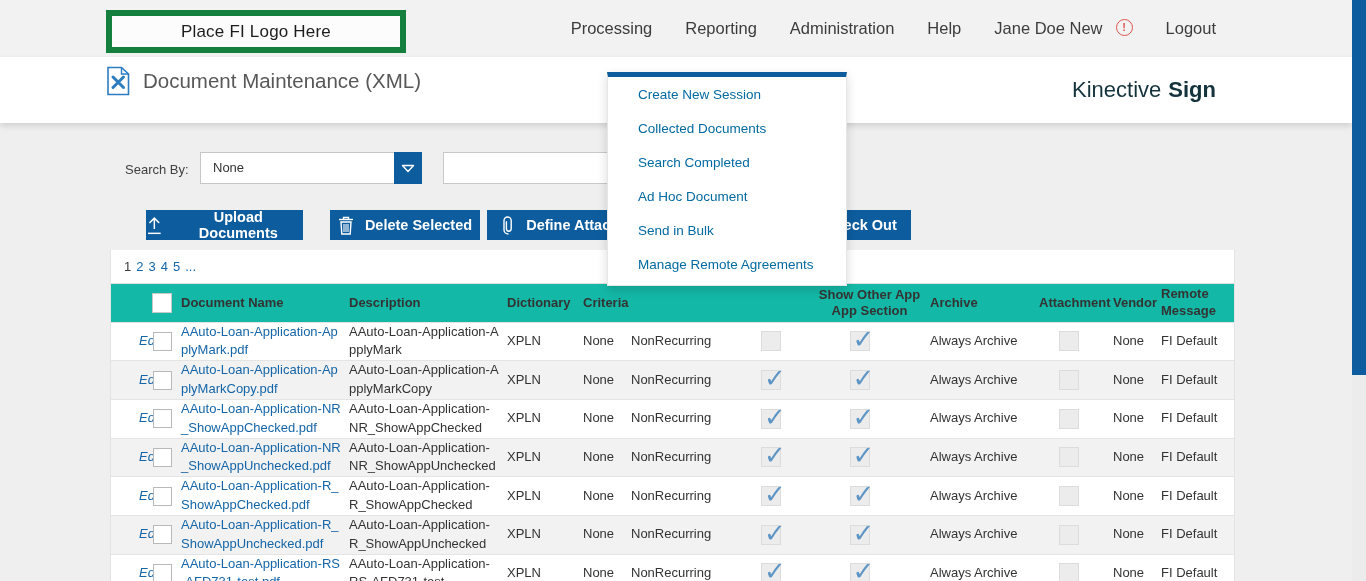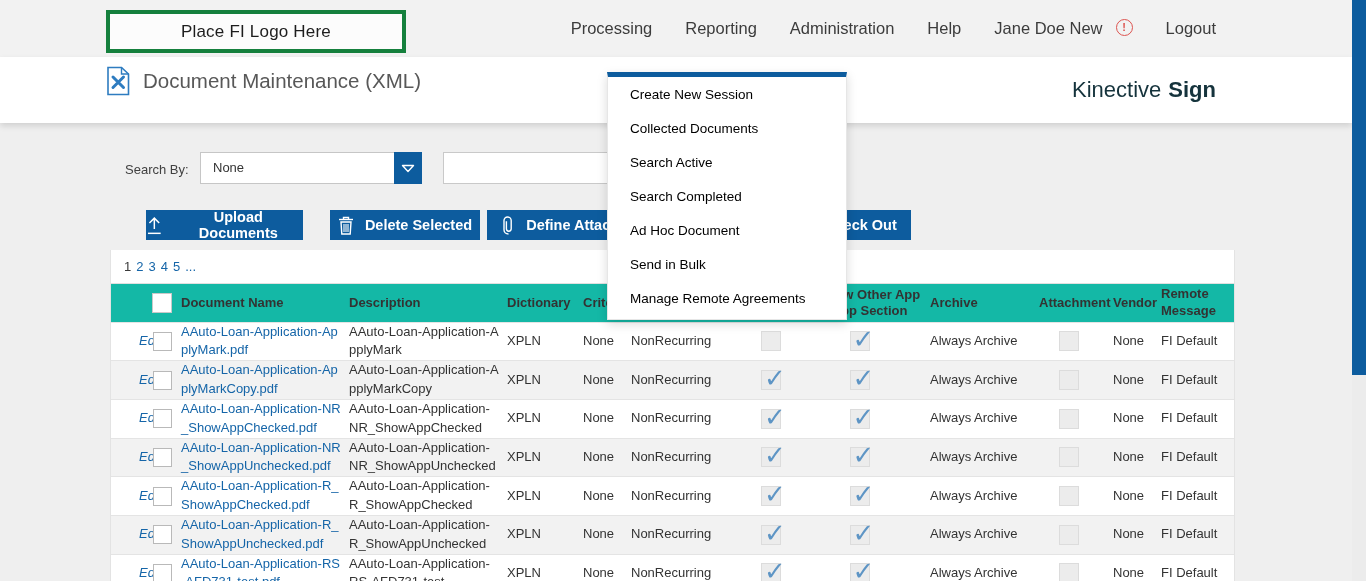--- a/index.html
+++ b/index.html
@@ -14,21 +14,21 @@
   body{
     position:relative;
     background:#efefef;
     font-family:"Liberation Sans", sans-serif;
     color:#333;
   }
   
   .navbar{position:absolute;top:0;left:0;width:1352px;height:57px;background:#f2f2f2;}
   .logo-box{
     position:absolute;left:106px;top:10px;width:300px;height:43px;
-    background:#fcfcfc;border:4px solid #15803d;
+    background:#fcfcfc;border:6px solid #15803d;
     display:flex;align-items:center;justify-content:center;
     font-size:17px;color:#1d1d1d;letter-spacing:.2px;
   }
   .nav-items{
     position:absolute;right:136px;top:0;height:57px;
     display:flex;align-items:center;gap:33px;
     font-size:16.5px;color:#3c3c3c;
   }
   .nav-item{cursor:pointer;white-space:nowrap;}
   .user-item{display:flex;align-items:flex-start;gap:13px;}
@@ -111,21 +111,21 @@
     content:"\2713";position:absolute;left:2px;top:-11px;
     font-size:26px;font-weight:400;color:var(--check);
   }
   .cb-head{display:inline-block;width:20px;height:20px;background:#fff;border:1px solid #c9c9c9;vertical-align:middle;}
   
   .menu{
     position:absolute;left:607px;top:72px;width:240px;z-index:40;
     background:#fff;border:1px solid #e6e6e6;border-top:5px solid var(--accent);
     box-shadow:0 4px 10px rgba(0,0,0,.15);padding-bottom:4px;
   }
-  .menu-item{height:34px;display:flex;align-items:center;padding-left:22px;font-size:13.5px;color:#000000;cursor:pointer;}
+  .menu-item{height:34px;display:flex;align-items:center;padding-left:30px;font-size:13.5px;color:#0369a1;cursor:pointer;}
   
   .scroll-track{position:absolute;right:0;top:0;width:14px;height:581px;background:#ececec;z-index:60;}
   .scroll-thumb{position:absolute;left:0;top:0;width:14px;height:375px;background:var(--accent);}
   .icon-svg{display:block;}
 </style>
 </head>
 <body>
 
 <div class="navbar">
   <div class="logo-box">
@@ -364,21 +364,20 @@
     <td class="c-ven">None</td>
     <td class="c-rem">FI Default</td>
   </tr>
       </tbody>
   </table>
 </div>
 
 <div class="menu">
   <div class="menu-item">Create New Session</div>
   <div class="menu-item">Collected Documents</div>
-  <div class="menu-item">Search Active</div>
   <div class="menu-item">Search Completed</div>
   <div class="menu-item">Ad Hoc Document</div>
   <div class="menu-item">Send in Bulk</div>
   <div class="menu-item">Manage Remote Agreements</div>
 </div>
 
 <div class="scroll-track">
   <div class="scroll-thumb"></div>
 </div>
 

